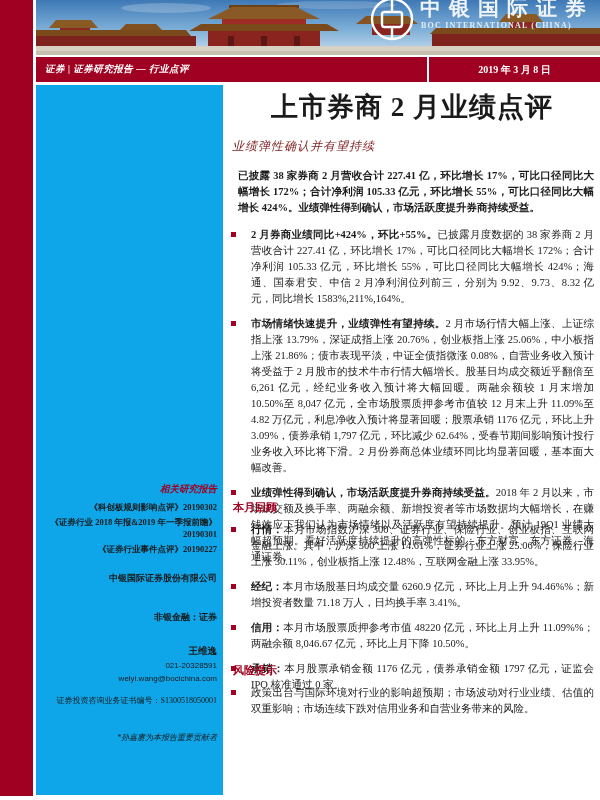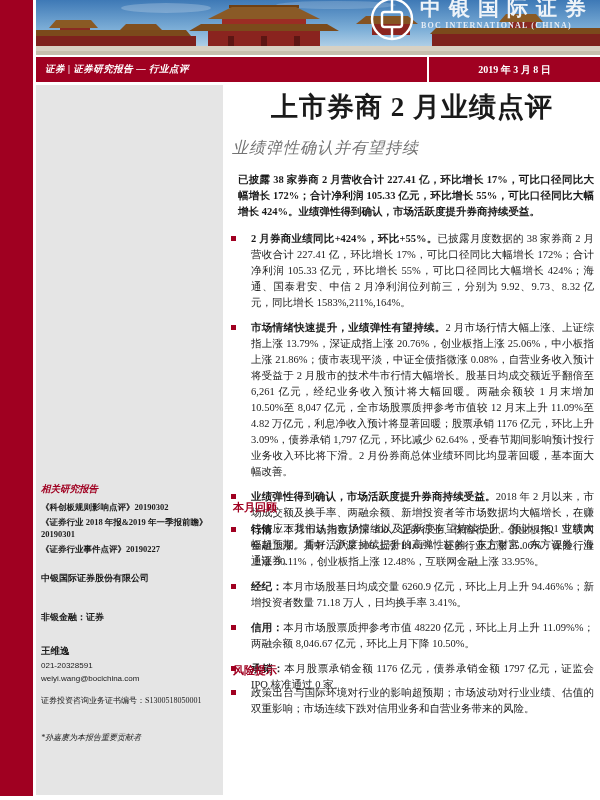--- a/index.html
+++ b/index.html
@@ -13,35 +13,35 @@
   .photo{position:absolute;left:36px;top:0;width:564px;height:55px;overflow:hidden;}
 
   
   .banner{position:absolute;left:36px;top:57px;width:564px;height:25px;background:#A00021;
           color:#fff;display:flex;align-items:center;}
   .banner-left{width:382px;padding-left:9px;font-size:9.5px;font-weight:bold;font-style:italic;letter-spacing:.5px;}
   .banner-sep{width:2px;align-self:stretch;background:#ffffff;}
   .banner-date{flex:1;text-align:center;font-weight:bold;font-size:10px;}
 
   
-  .graycol{position:absolute;left:36px;top:85px;width:187px;height:710px;background:#e5e5e5;}
+  .graycol{position:absolute;left:36px;top:85px;width:187px;height:710px;background:#0ea5e9;text-align:right;}
   .sidebar{position:absolute;left:5px;top:398px;width:176px;font-size:8.5px;line-height:12px;}
   .sb-h{color:#A00021;font-weight:bold;font-style:italic;font-size:9.5px;margin:0 0 6px 0;}
   .sb-report{font-weight:bold;margin:0 0 3px 0;}
   .sb-company{font-weight:bold;font-size:9px;line-height:14px;margin-top:16px;}
   .sb-sector{font-weight:bold;font-size:9px;margin-top:26px;}
   .sb-name{font-weight:bold;font-size:9.5px;margin-top:22px;}
   .sb-contact{font-family:"Liberation Sans","DejaVu Sans",sans-serif;font-size:8px;line-height:12.5px;margin-top:3px;}
   .sb-license{font-size:8px;margin-top:10px;}
   .sb-note{font-style:italic;font-size:8px;margin-top:25px;}
 
   
   .main{position:absolute;left:230px;top:85px;width:364px;}
   .title{font-size:27px;font-weight:bold;text-align:center;letter-spacing:1px;margin:4px 0 0 0;}
-  .subtitle{font-size:16px;font-style:italic;color:#737373;margin:13px 0 0 2px;letter-spacing:1px;}
+  .subtitle{font-size:12px;font-style:italic;color:#7f1d1d;margin:13px 0 0 2px;letter-spacing:1px;}
   .summary{font-weight:bold;font-size:10.5px;line-height:16px;text-align:justify;margin:13px 0 0 8px;}
   .blist{margin-top:11px;}
   .bitem{position:relative;padding-left:21px;margin-bottom:9px;font-size:10.5px;line-height:16px;text-align:justify;}
   .bitem .sq{position:absolute;left:1px;top:5px;width:5px;height:5px;background:#A00021;}
   .lead{font-weight:bold;}
   .section{position:absolute;left:230px;width:364px;}
   .sec-review{top:500px;}
   .sec-risk{top:663px;}
   .sec-h{color:#A00021;font-weight:bold;font-size:11px;margin:0 0 7px 3px;}
 </style>

